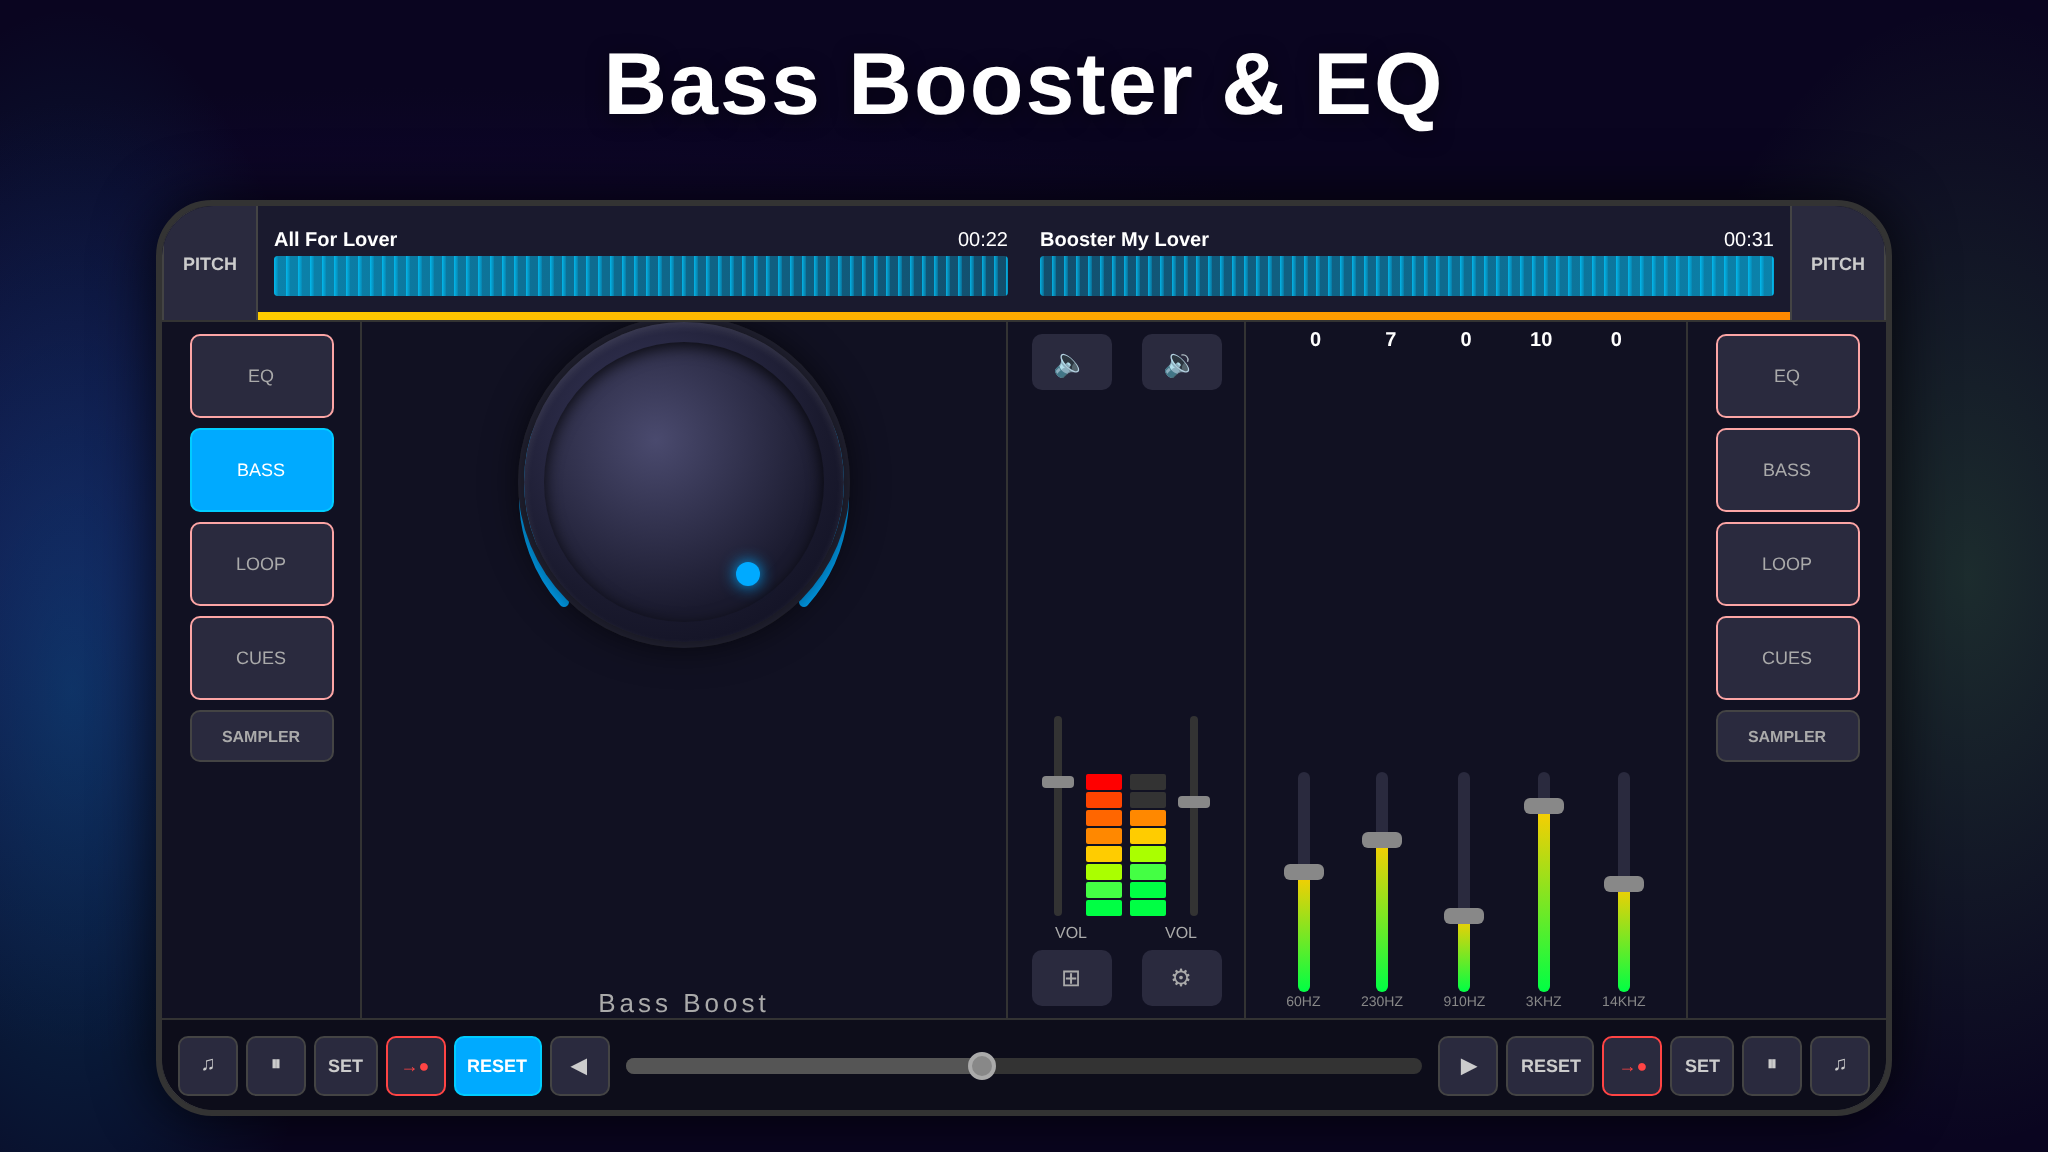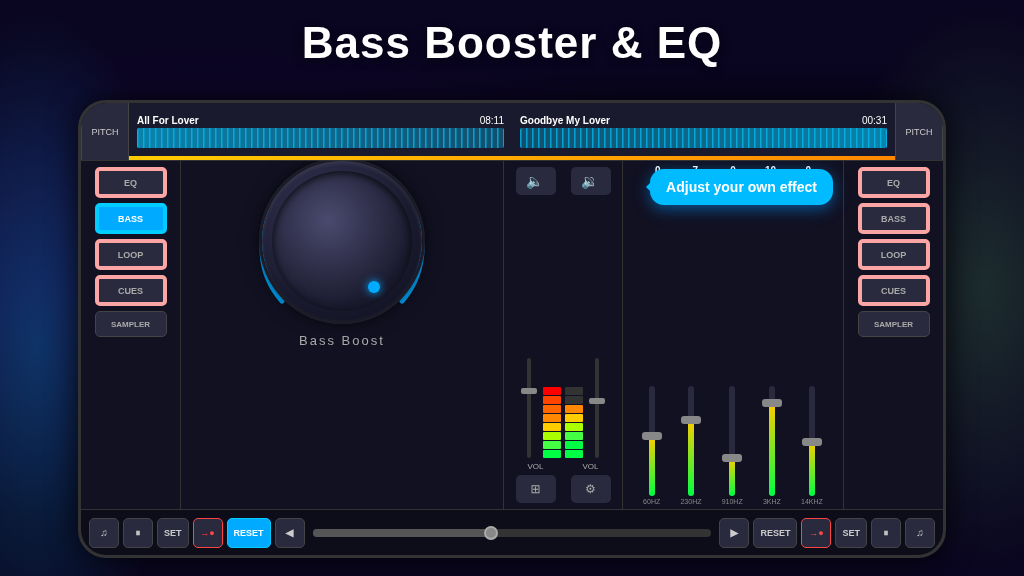--- a/index.html
+++ b/index.html
@@ -80,21 +80,21 @@
       align-items: stretch;
       border-bottom: 1px solid #333;
       position: relative;
     }
 
     .pitch-btn {
       width: 48px;
       background: #2a2a3e;
       color: #ccc;
       font-size: 9px;
-      font-weight: normal;
+      font-weight: bold;
       display: flex;
       align-items: center;
       justify-content: center;
       border-right: 1px solid #444;
       border-left: 1px solid #444;
       flex-shrink: 0;
     }
 
     .track-section {
       flex: 1;
@@ -182,47 +182,47 @@
       display: flex;
       flex-direction: column;
       align-items: center;
       padding: 6px 6px;
       gap: 5px;
       border-right: 1px solid #333;
     }
 
     .panel-btn {
       width: 72px;
-      height: 31px;
+      height: 42px;
       background: #2a2a3e;
       border-radius: 5px;
       color: #aaa;
       font-size: 9px;
-      font-weight: bold;
-      display: flex;
-      align-items: center;
-      justify-content: center;
-      border: 4px solid #fca5a5;
+      font-weight: normal;
+      display: flex;
+      align-items: center;
+      justify-content: center;
+      border: 1px solid #fca5a5;
       cursor: pointer;
     }
 
     .panel-btn.active {
       background: #00aaff;
       color: white;
       border-color: #00ccff;
     }
 
     
     .center-area {
       flex: 1;
       background: #111122;
       display: flex;
       flex-direction: column;
       align-items: center;
-      justify-content: flex-start;
+      justify-content: space-between;
       position: relative;
     }
 
     .knob-container {
       width: 160px;
       height: 160px;
       position: relative;
     }
 
     .knob {
@@ -569,29 +569,29 @@
 
 <div class="phone-frame">
   <div class="phone-screen">
 
     <div class="track-bar">
       <div class="pitch-btn">PITCH</div>
 
       <div class="track-section">
         <div class="track-header">
           <span class="track-name">All For Lover</span>
-          <span class="track-time">08:11</span>
+          <span class="track-time">00:22</span>
         </div>
         <div class="track-waveform"></div>
       </div>
 
 
       <div class="track-section">
         <div class="track-header">
-          <span class="track-name">Goodbye My Lover</span>
+          <span class="track-name">Booster My Lover</span>
           <span class="track-time">00:31</span>
         </div>
         <div class="track-waveform" style="background: linear-gradient(90deg, rgba(0,200,255,0.3) 0%, rgba(0,200,255,0.6) 100%);"></div>
       </div>
 
       <div class="pitch-btn">PITCH</div>
       <div class="yellow-bar"></div>
     </div>
 
     <div class="main-content">
@@ -665,21 +665,20 @@
           <div class="vol-label">VOL</div>
         </div>
         <div class="vu-bottom-icons">
           <div class="vu-bottom-icon">⊞</div>
           <div class="vu-bottom-icon">⚙</div>
         </div>
       </div>
 
       <div class="eq-section">
 
-        <div class="tooltip">Adjust your own effect</div>
 
         <div class="eq-values">
           <div class="eq-val">0</div>
           <div class="eq-val">7</div>
           <div class="eq-val">0</div>
           <div class="eq-val">10</div>
           <div class="eq-val">0</div>
         </div>
 
         <div class="eq-sliders">

